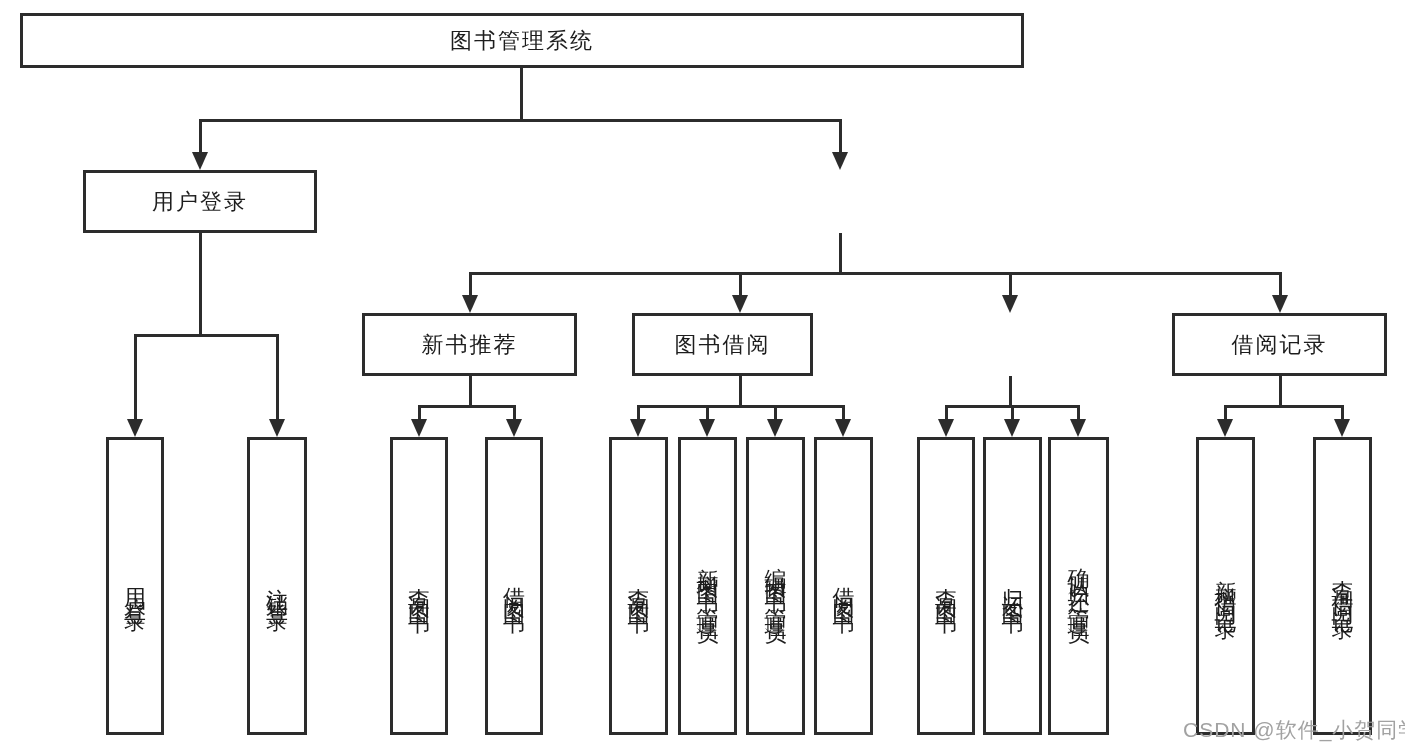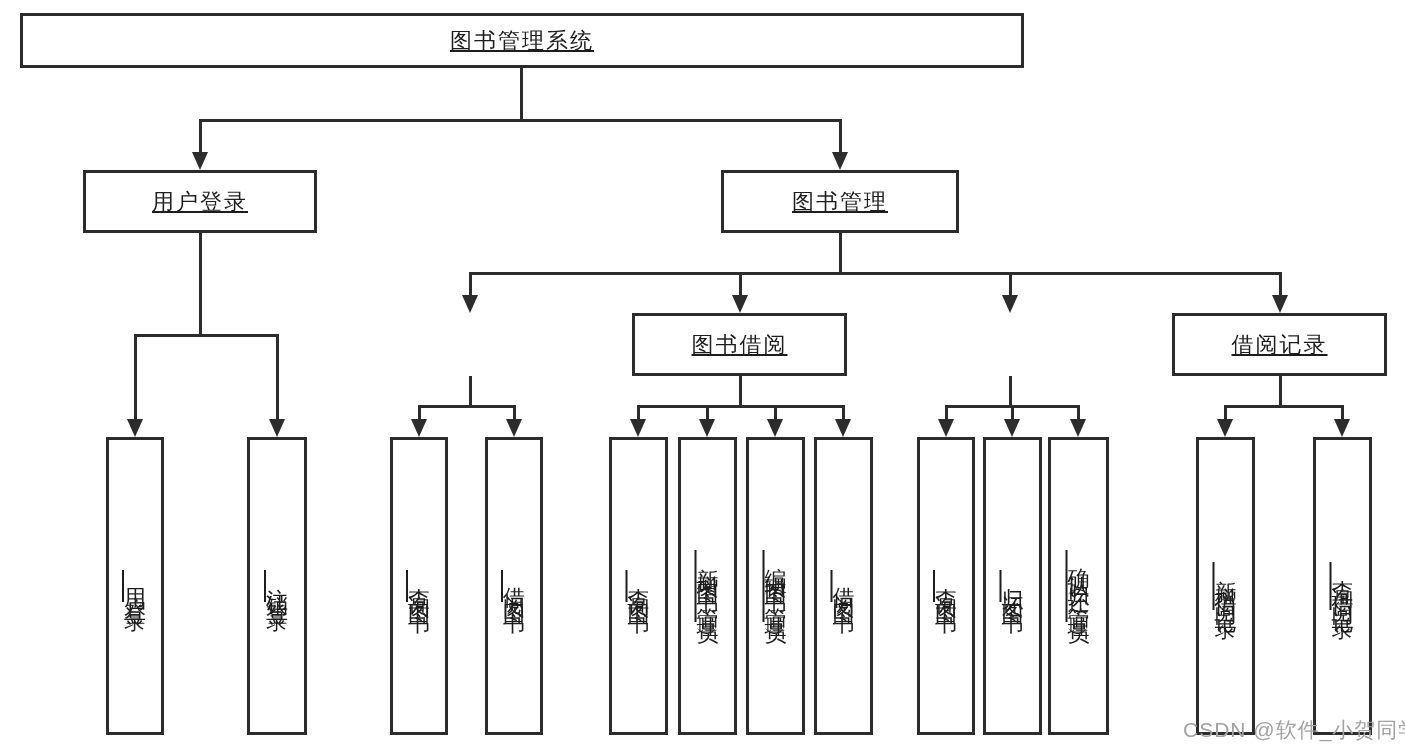--- a/index.html
+++ b/index.html
@@ -16,21 +16,20 @@
     box-sizing: border-box;
     border: 3px solid #2c2c2c;
     background: #ffffff;
     display: flex;
     align-items: center;
     justify-content: center;
     color: #1d1d1d;
     font-size: 22px;
     letter-spacing: 2px;
     text-align: center;
-    text-decoration: underline;
   }
   .vbox {
     writing-mode: vertical-lr;
     text-orientation: mixed;
     letter-spacing: 8px;
     line-height: 1;
     font-size: 22px;
   }
   .hline {
     position: absolute;
@@ -69,41 +68,41 @@
   <div class="box" style="left:20px;top:13px;width:1004px;height:55px">图书管理系统</div>
 
   <div class="vline" style="left:520px;top:68px;height:53px"></div>
   <div class="hline" style="left:199px;top:119px;width:642px"></div>
   <div class="vline" style="left:199px;top:119px;height:37px"></div>
   <div class="arrow" style="left:192px;top:152px"></div>
   <div class="vline" style="left:839px;top:119px;height:37px"></div>
   <div class="arrow" style="left:832px;top:152px"></div>
 
   <div class="box" style="left:83px;top:170px;width:234px;height:63px">用户登录</div>
-  <div class="box" style="left:721px;top:170px;width:238px;height:63px">图书管理</div>
 
   <div class="vline" style="left:199px;top:233px;height:103px"></div>
   <div class="hline" style="left:134px;top:334px;width:144px"></div>
   <div class="vline" style="left:134px;top:334px;height:87px"></div>
   <div class="arrow" style="left:127px;top:419px"></div>
   <div class="vline" style="left:276px;top:334px;height:87px"></div>
   <div class="arrow" style="left:269px;top:419px"></div>
 
   <div class="vline" style="left:839px;top:233px;height:41px"></div>
   <div class="hline" style="left:469px;top:272px;width:812px"></div>
   <div class="vline" style="left:469px;top:272px;height:27px"></div>
   <div class="arrow" style="left:462px;top:295px"></div>
   <div class="vline" style="left:739px;top:272px;height:27px"></div>
   <div class="arrow" style="left:732px;top:295px"></div>
   <div class="vline" style="left:1009px;top:272px;height:27px"></div>
   <div class="arrow" style="left:1002px;top:295px"></div>
   <div class="vline" style="left:1279px;top:272px;height:27px"></div>
   <div class="arrow" style="left:1272px;top:295px"></div>
 
-  <div class="box" style="left:632px;top:313px;width:215px;height:63px">图书借阅</div>
+  <div class="box" style="left:362px;top:313px;width:215px;height:63px">新书推荐</div>
+  <div class="box" style="left:632px;top:313px;width:181px;height:63px">图书借阅</div>
   <div class="box" style="left:1172px;top:313px;width:215px;height:63px">借阅记录</div>
 
   <div class="vline" style="left:469px;top:376px;height:32px"></div>
   <div class="hline" style="left:418px;top:405px;width:97px"></div>
   <div class="vline" style="left:418px;top:405px;height:16px"></div>
   <div class="arrow" style="left:411px;top:419px"></div>
   <div class="vline" style="left:513px;top:405px;height:16px"></div>
   <div class="arrow" style="left:506px;top:419px"></div>
 
   <div class="vline" style="left:739px;top:376px;height:32px"></div>

